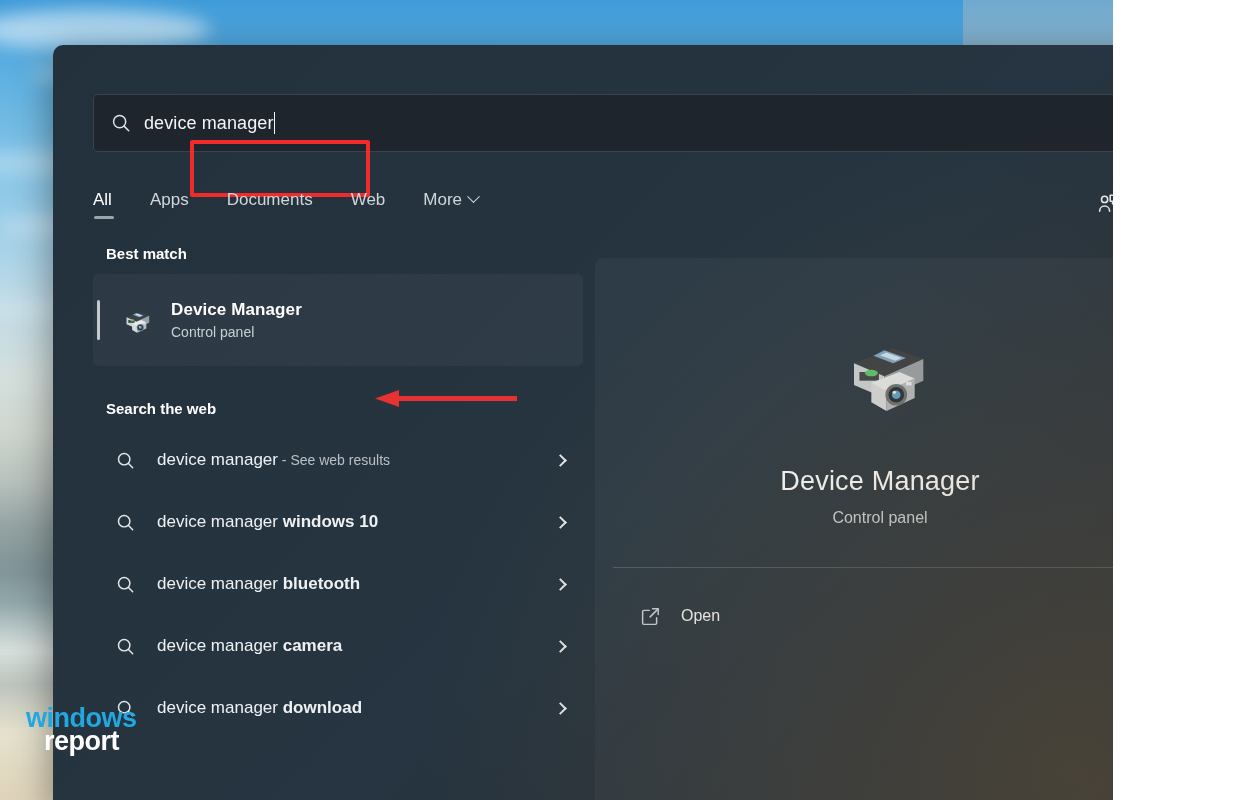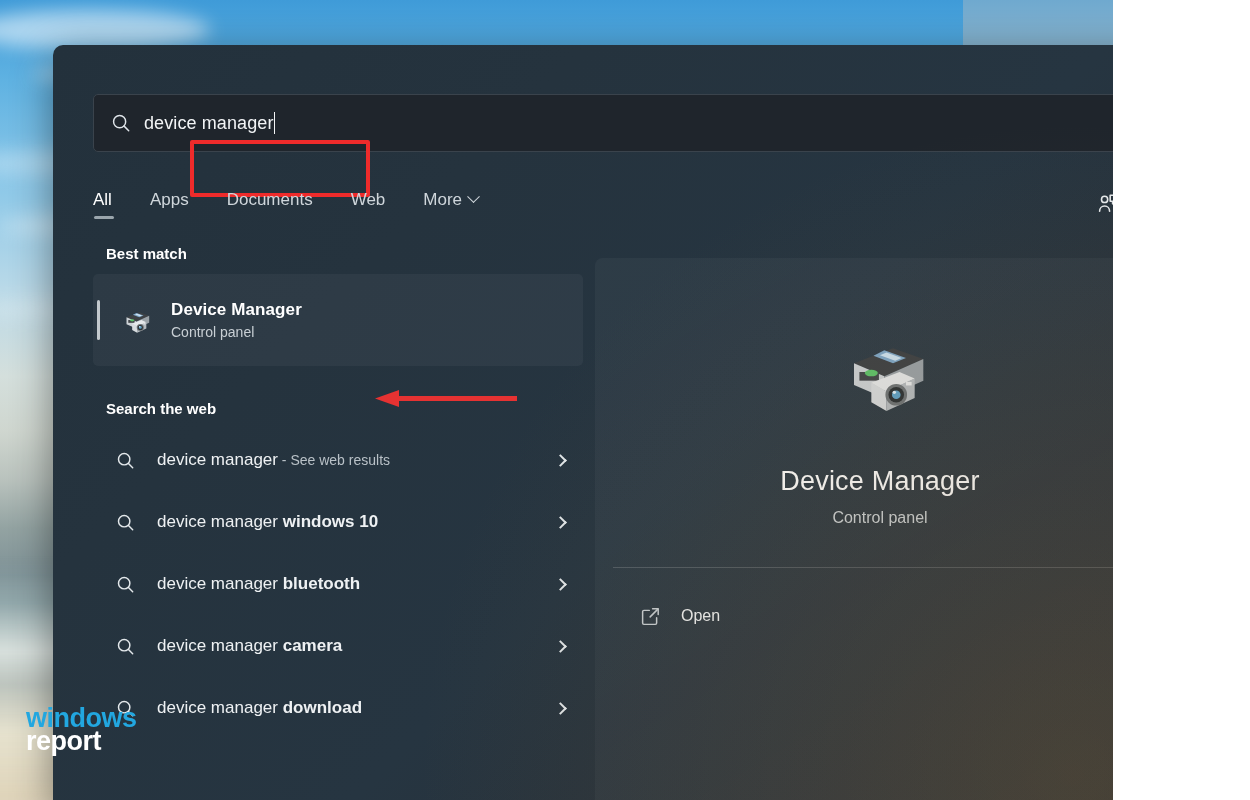--- a/index.html
+++ b/index.html
@@ -244,21 +244,21 @@
   #watermark {
     position: absolute; left: 26px; top: 705px;
     line-height: 1; pointer-events: none;
   }
   #wm-line1 {
     font-size: 27px; font-weight: bold; color: #22a7e0;
     letter-spacing: -.5px;
   }
   #wm-line2 {
     font-size: 27px; font-weight: bold; color: #ffffff;
-    letter-spacing: -.5px; margin-top: -4px;
+    letter-spacing: -.5px; margin-left: 18px; margin-top: -4px;
   }
 </style>
 </head>
 <body>
 
 <div id="desktop">
   <div class="cloud c1"></div>
   <div class="cloud c2"></div>
   <div class="cloud c3"></div>
   <div class="cloud c4"></div>

